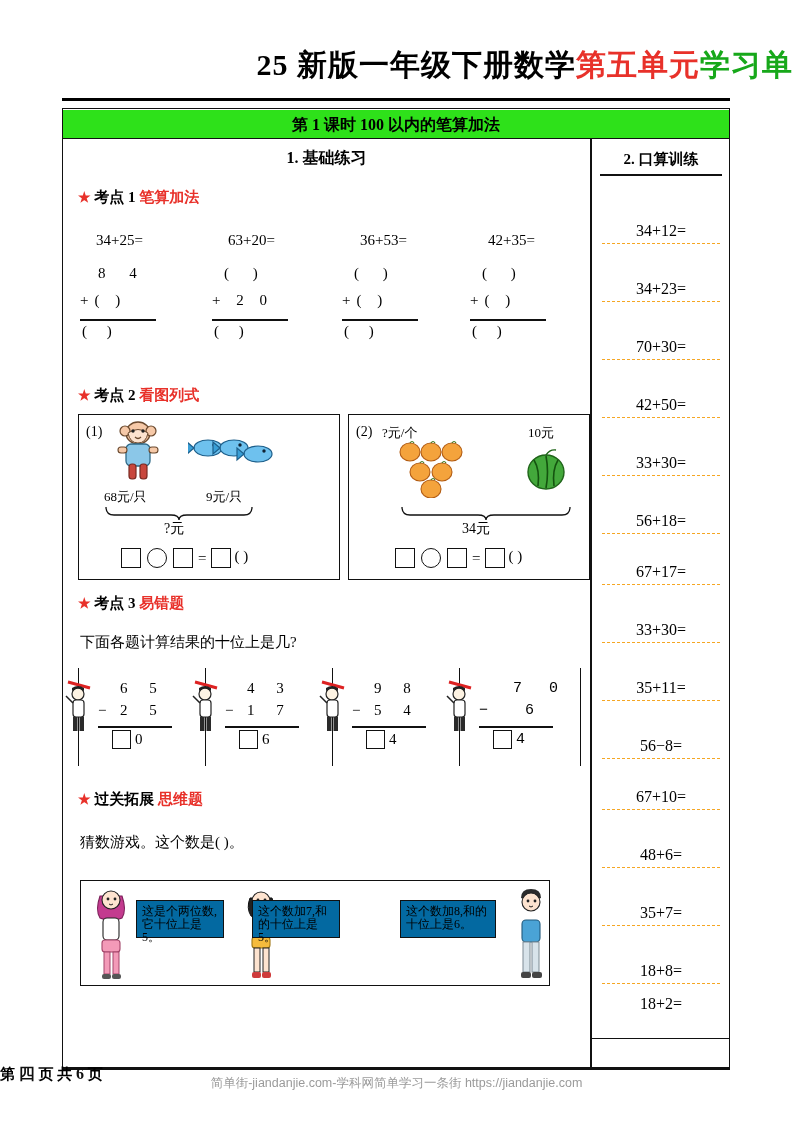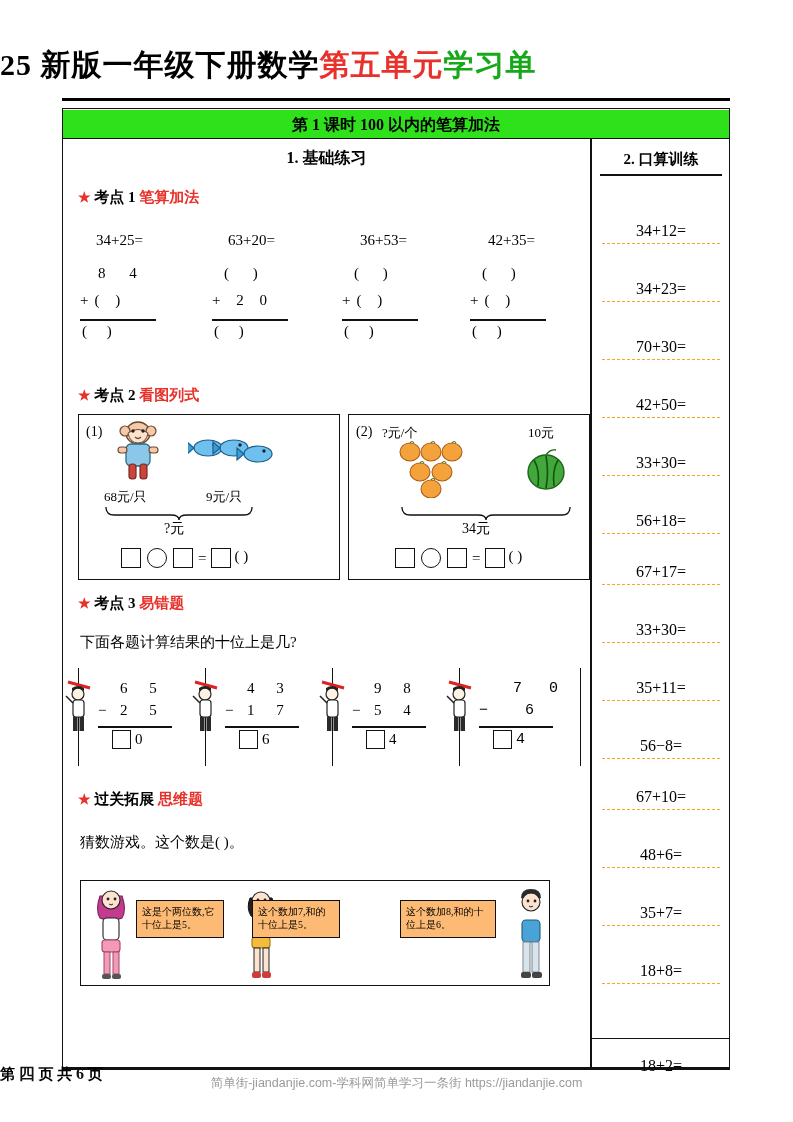--- a/index.html
+++ b/index.html
@@ -10,21 +10,21 @@
     font-family: "Liberation Serif", "DejaVu Serif", serif;
     position: relative;
     overflow: hidden;
   }
   .page {
     position: absolute; left:0; top:0; width:793px; height:1122px;
   }
   
   .title {
     position:absolute; left:0; top:45px; width:793px;
-    text-align:left;
+    text-align:right;
     font-size:30px; font-weight:bold;
     letter-spacing:1px;
     white-space:nowrap;
   }
   .title .blk { color:#000; }
   .title .red { color:#e8312a; }
   .title .grn { color:#17a81a; }
   .title-underline {
     position:absolute; left:62px; top:98px; width:668px; height:3px;
     background:#000;
@@ -100,22 +100,22 @@
   .subcol .ans { position:absolute; left:14px; top:50px; }
   .subcol .abox {
     display:inline-block; width:19px; height:19px; border:1.4px solid #111;
     vertical-align:middle;
   }
   .subcol .adigit { display:inline-block; vertical-align:middle; margin-left:4px; font-size:15px;}
   .vline { position:absolute; width:1.3px; background:#111; }
 
   
   .bubble {
-    position:absolute; border:1.2px solid #111; background:#fdba74;
-    font-size:10px; line-height:13px; color:#000;
+    position:absolute; border:1.2px solid #111; background:#0369a1;
+    font-size:12px; line-height:13px; color:#000;
     padding:4px 4px 3px 5px;
   }
   .thinkbox {
     position:absolute; border:1.2px solid #111; background:#fff;
   }
 
   
   .rc-title {
     position:absolute; left:592px; top:150px; width:138px;
     text-align:center; font-size:15px; font-weight:bold; color:#000;
@@ -450,21 +450,21 @@
   <div class="rc-item" style="top:737px;">56−8=</div>
   <div class="rc-dash" style="top:758px;"></div>
   <div class="rc-item" style="top:788px;">67+10=</div>
   <div class="rc-dash" style="top:809px;"></div>
   <div class="rc-item" style="top:846px;">48+6=</div>
   <div class="rc-dash" style="top:867px;"></div>
   <div class="rc-item" style="top:904px;">35+7=</div>
   <div class="rc-dash" style="top:925px;"></div>
   <div class="rc-item" style="top:962px;">18+8=</div>
   <div class="rc-dash" style="top:983px;"></div>
-  <div class="rc-item" style="top:1057px;">18+2=</div>
+  <div class="rc-item" style="top:995px;">18+2=</div>
   <div class="rc-solid" style="top:1038px;"></div>
 
   <div class="footer-line"></div>
   <div class="footer">
     <span>第</span>
     <span class="num">四</span>
     <span>页  共</span>
     <span class="num">6</span>
     <span>页</span>
   </div>

